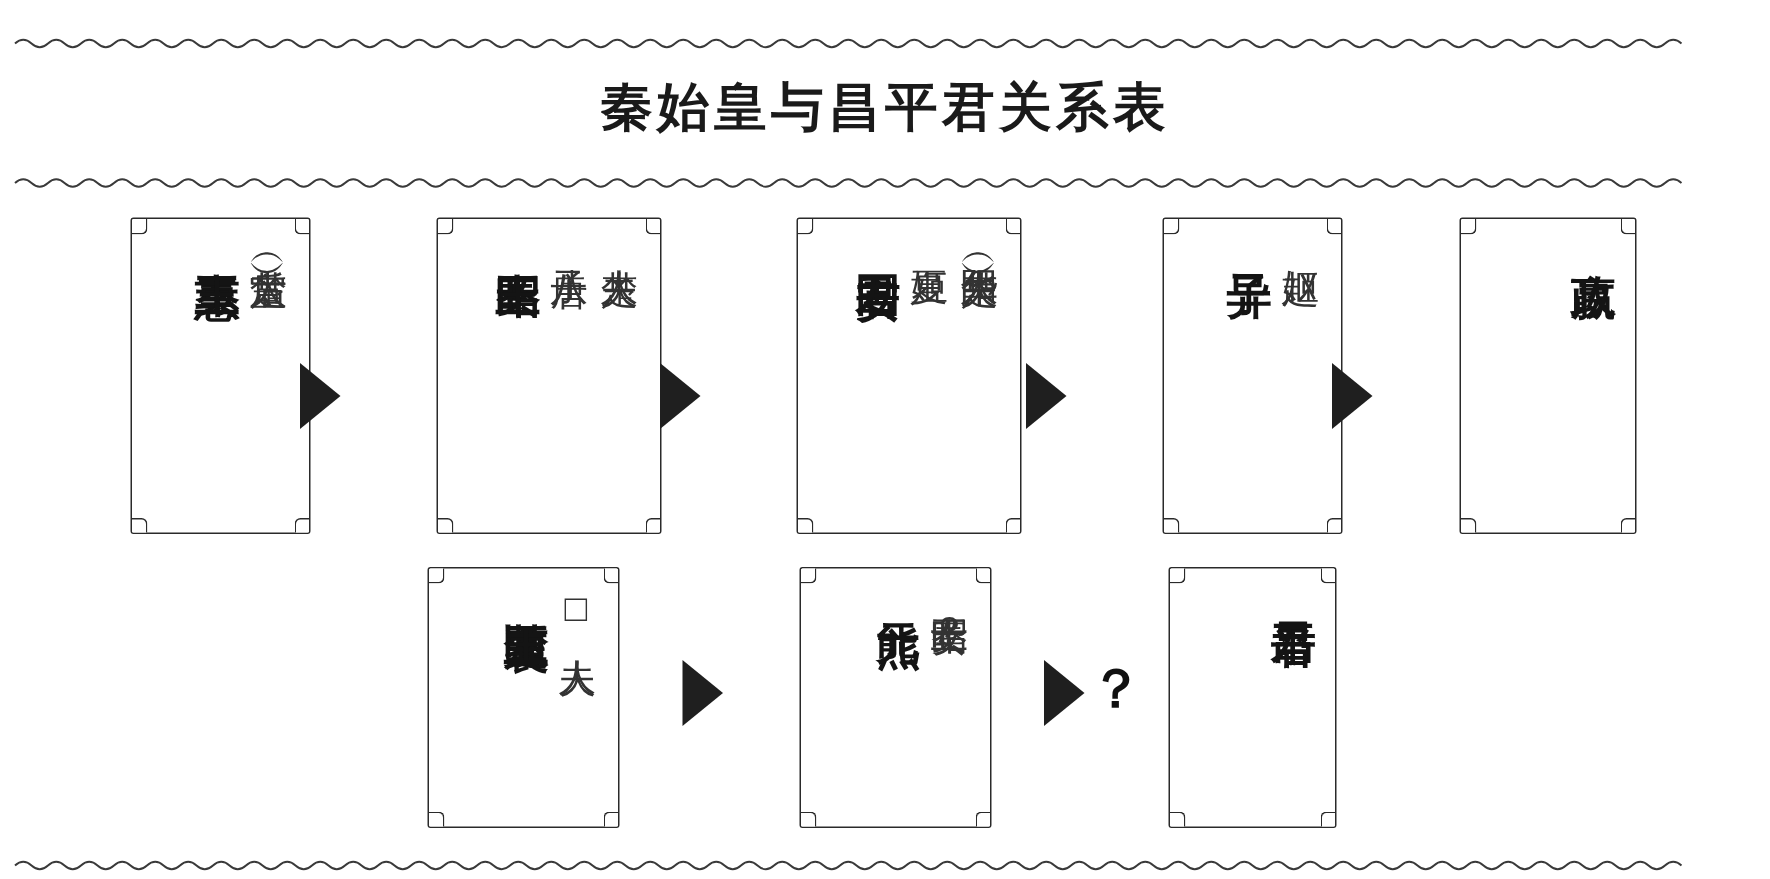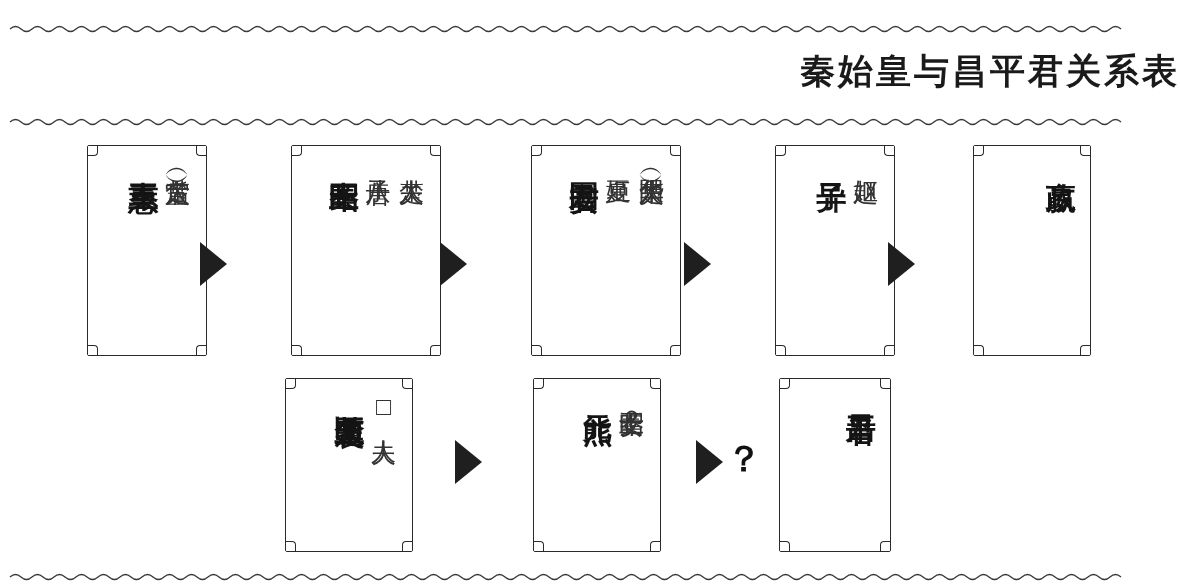--- a/index.html
+++ b/index.html
@@ -28,21 +28,21 @@
   #wave-top    { top: 22px; }
   #wave-mid    { top: 115px; }
   #wave-bottom { top: 570px; }
 
   
   #page-title {
     position: absolute;
     top: 50px;
     left: 0;
     width: 1180px;
-    text-align: right;
+    text-align: center;
     font-size: 35px;
     line-height: 44px;
     font-weight: bold;
     letter-spacing: 3px;
     font-family: "Liberation Serif", "DejaVu Serif", serif;
     color: #1a1a1a;
     white-space: nowrap;
   }
 
   

